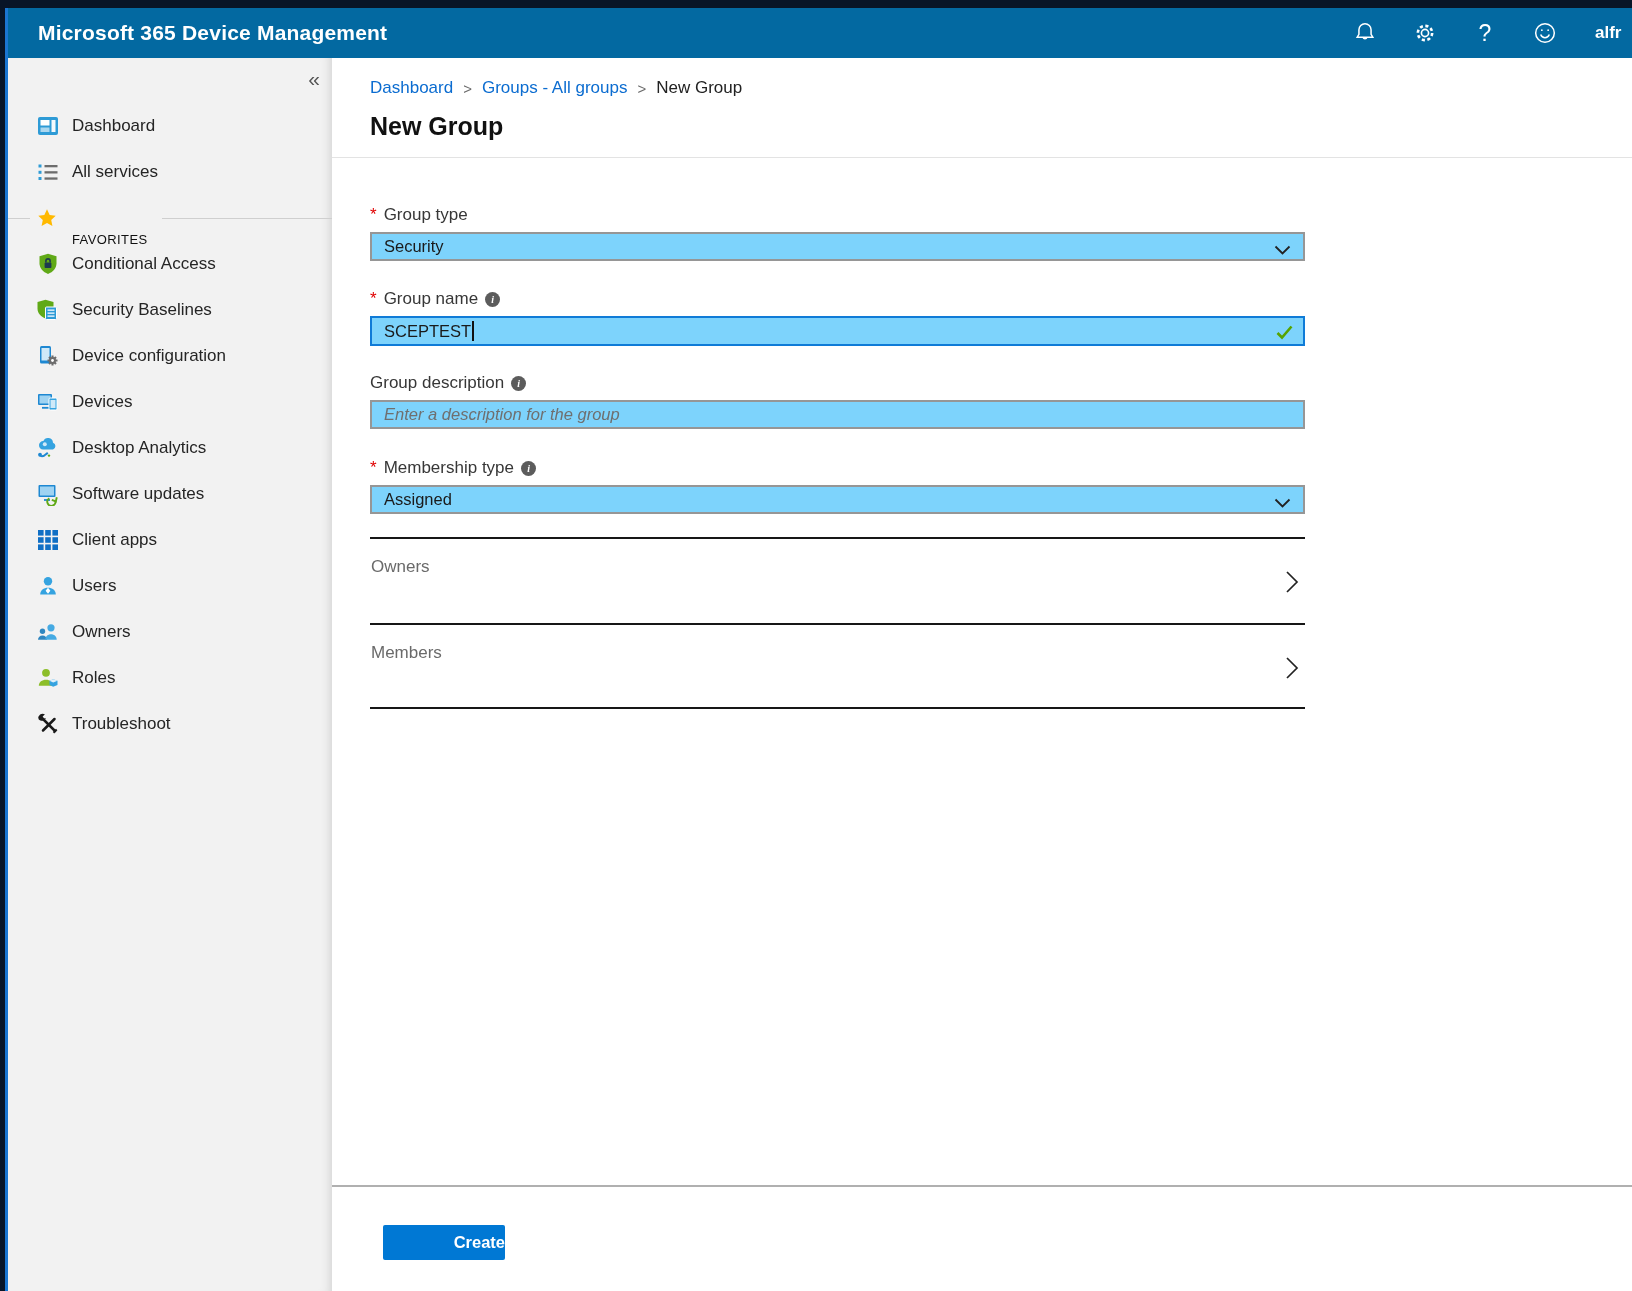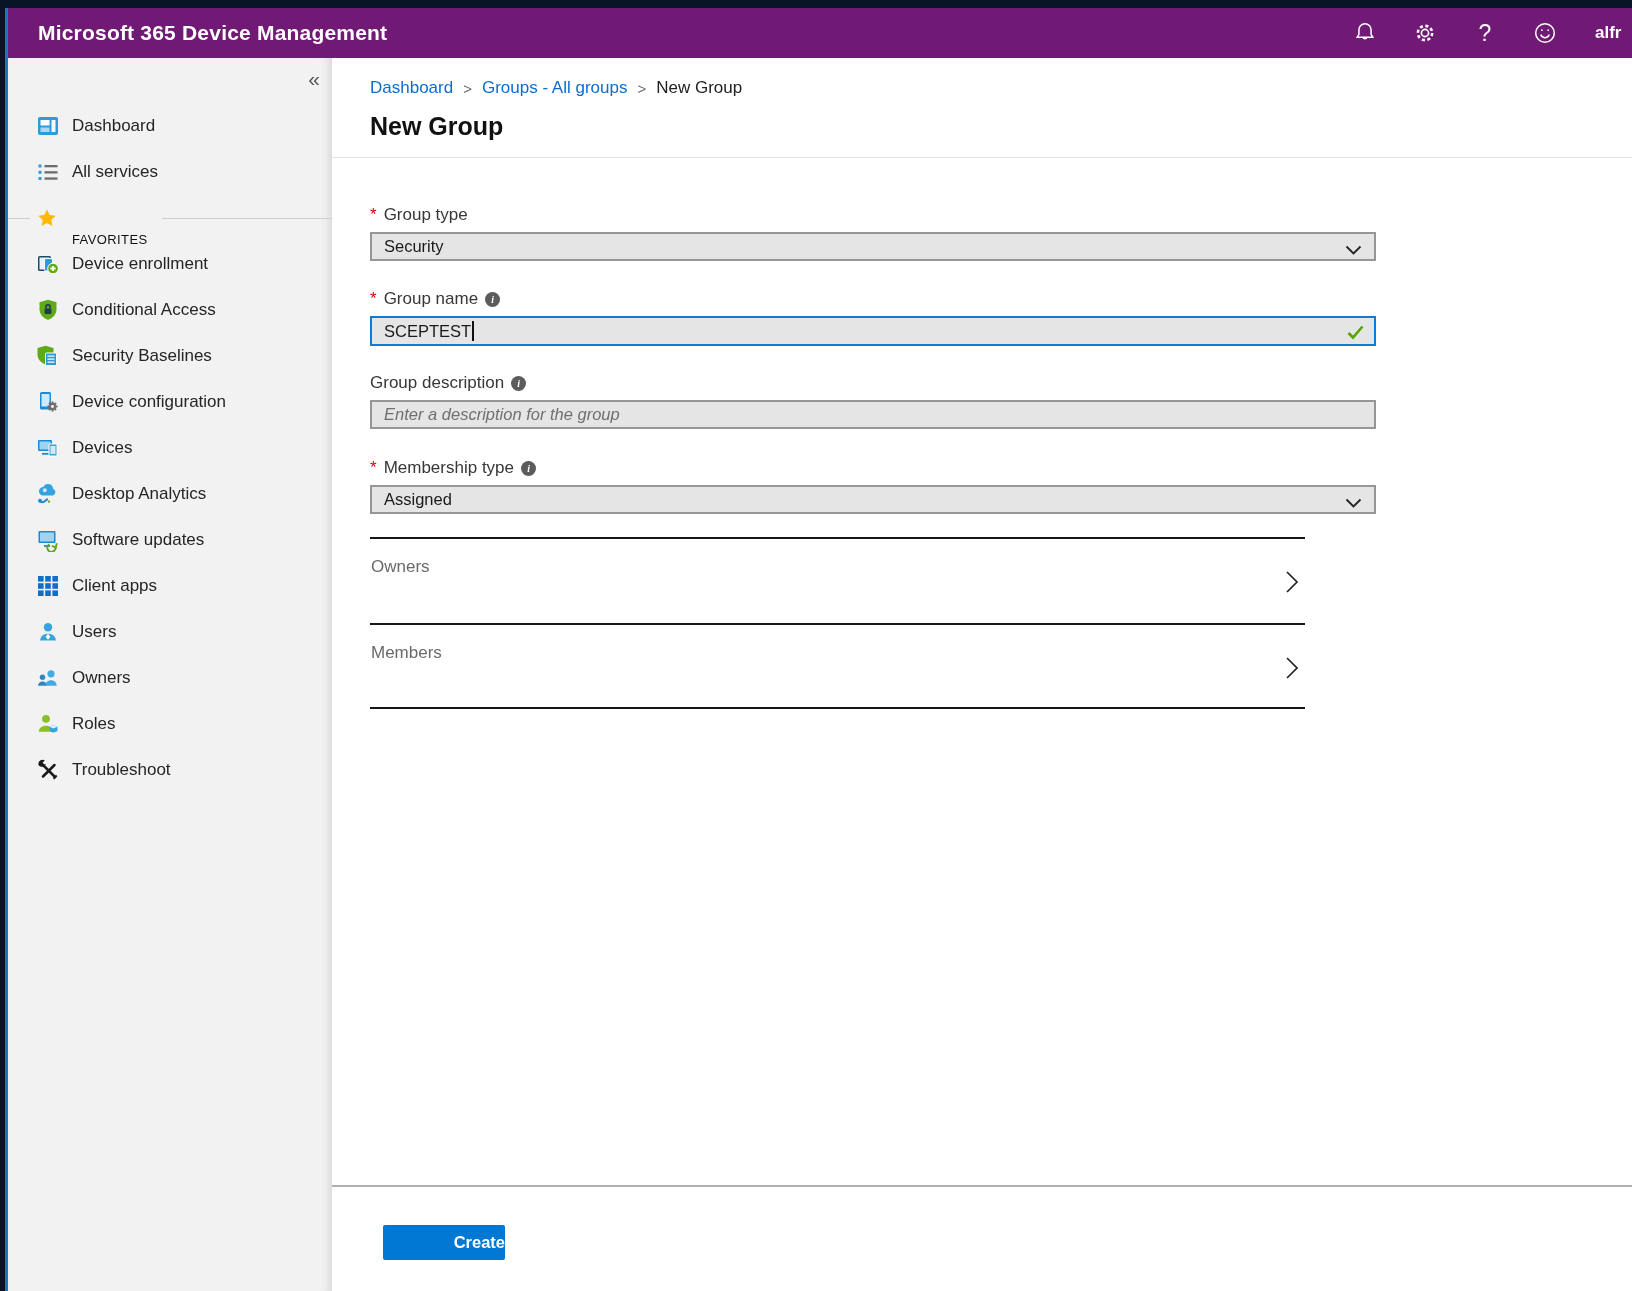--- a/index.html
+++ b/index.html
@@ -6,21 +6,21 @@
   html,body { background:#e8e8e8; }
   body { font-family:"Liberation Sans","DejaVu Sans",sans-serif; }
   #screen { position:relative; width:1632px; height:1291px; background:#fff; overflow:hidden; }
 
   
   .top-strip  { position:absolute; left:0; top:0; width:1632px; height:8px; background:#081527; }
   .left-strip { position:absolute; left:0; top:0; width:5px; height:1291px; background:#081527; }
   .accent-strip { position:absolute; left:5px; top:8px; width:3px; height:1283px; background:#1b76d1; }
 
   
-  .banner { position:absolute; left:8px; top:8px; width:1624px; height:50px; background:#701a75; color:#fff; }
+  .banner { position:absolute; left:8px; top:8px; width:1624px; height:50px; background:#0369a1; color:#fff; }
   .banner-title { position:absolute; left:30px; top:13px; font-size:21px; font-weight:700; letter-spacing:.2px; }
   .tb-icons { position:absolute; left:1344px; top:0; height:50px; display:flex; align-items:center; gap:34px; }
   .tb-icon { width:26px; height:26px; display:flex; align-items:center; justify-content:center; cursor:pointer; }
   .tb-icon svg { width:26px; height:26px; }
   .tb-glyph { font-size:23px; font-weight:400; color:#fff; line-height:26px; }
   .account { position:absolute; left:1587px; top:15px; font-size:17px; font-weight:700; white-space:nowrap; }
 
   
   .sidebar { position:absolute; left:8px; top:58px; width:324px; height:1233px;
              background:#f2f2f2; box-shadow:inset -10px 0 12px -10px rgba(0,0,0,.18); }
@@ -47,21 +47,21 @@
   .crumb-current { color:#222; }
   .page-title { padding:14px 0 0 38px; font-size:25px; font-weight:700; color:#111; }
 
   .form { padding:47px 0 0 38px; width:973px; }
   .field-label { display:flex; align-items:center; gap:7px; height:20px; margin-bottom:7px;
                  font-size:17px; color:#373737; }
   .req { color:#e00000; font-size:17px; font-weight:400; }
   .info { width:15px; height:15px; border-radius:50%; background:#5c5c5c; color:#fff; font-size:10px;
           font-weight:700; font-style:italic; display:inline-flex; align-items:center; justify-content:center;
           cursor:default; font-family:"Liberation Serif",serif; }
-  .selectfield, .textfield { position:relative; width:1006px; height:29px; background:#e5e5e5;
+  .selectfield, .textfield { position:relative; width:935px; height:29px; background:#7dd3fc;
           border:2px solid #969696; display:flex; align-items:center; padding:8px 12px; cursor:pointer; }
   .selectfield .value, .textfield .value { font-size:16.5px; color:#1a1a1a; }
   .chev-down { position:absolute; right:12px; top:8px; }
   .textfield.focused { height:30px; border-color:#0f7bd7; cursor:text;text-align:center; }
   .caret { width:1.5px; height:20px; background:#111; margin-left:1px; }
   .check { position:absolute; right:10px; top:7px; }
   .placeholder { font-size:16.5px; color:#6f6f6f; font-style:italic; }
   .mb-grouptype { margin-bottom:28px; }
   .mb-name { margin-bottom:27px; }
   .mb-desc { margin-bottom:29px; }
@@ -155,32 +155,20 @@
               <path d="M12 2.5l2.9 6.2 6.6.8-4.9 4.6 1.3 6.6L12 17.4l-5.9 3.3 1.3-6.6-4.9-4.6 6.6-.8z" fill="#ffb900"></path>
             </svg>
           </span>
         <span class="fav-label">FAVORITES</span>
         <span class="fav-line"></span>
       </div>
       <div id="nav-fav">
           <div class="nav-item">
             <span class="nav-icon">
               <svg viewBox="0 0 24 24">
-                <rect x="2" y="4" width="13" height="15" rx="1.5" fill="#1d4a6b"></rect>
-                <rect x="3.5" y="5.5" width="10" height="12" fill="#e8f4fb"></rect>
-                <rect x="8.5" y="6.5" width="8" height="12.5" rx="1.5" fill="#2e9bd6" stroke="#fff" stroke-width="1"></rect>
-                <circle cx="17" cy="16.5" r="5.3" fill="#60a917" stroke="#fff" stroke-width="1"></circle>
-                <path d="M17 13.9v5.2M14.4 16.5h5.2" stroke="#fff" stroke-width="1.8"></path>
-              </svg>
-            </span>
-            <span class="nav-label">Device enrollment</span>
-          </div>
-          <div class="nav-item">
-            <span class="nav-icon">
-              <svg viewBox="0 0 24 24">
                 <path d="M12 1.8l8.5 2.5v7c0 5-3.5 8.7-8.5 10.7C7 20 3.5 16.3 3.5 11.3v-7z" fill="#60a917"></path>
                 <rect x="8.6" y="10.6" width="6.8" height="5.4" rx=".8" fill="#1d3a4f"></rect>
                 <path d="M9.9 10.6V9a2.1 2.1 0 014.2 0v1.6" fill="none" stroke="#1d3a4f" stroke-width="1.6"></path>
               </svg>
             </span>
             <span class="nav-label">Conditional Access</span>
           </div>
           <div class="nav-item">
             <span class="nav-icon">
               <svg viewBox="0 0 24 24">

